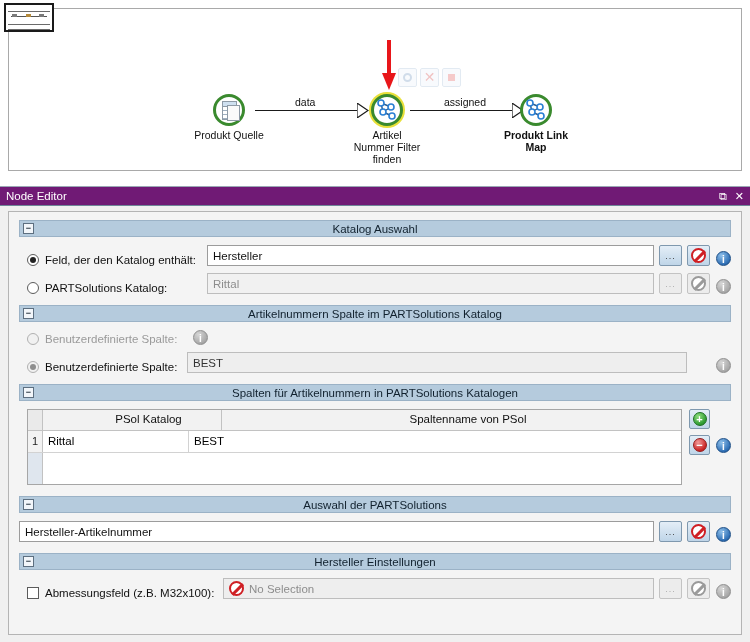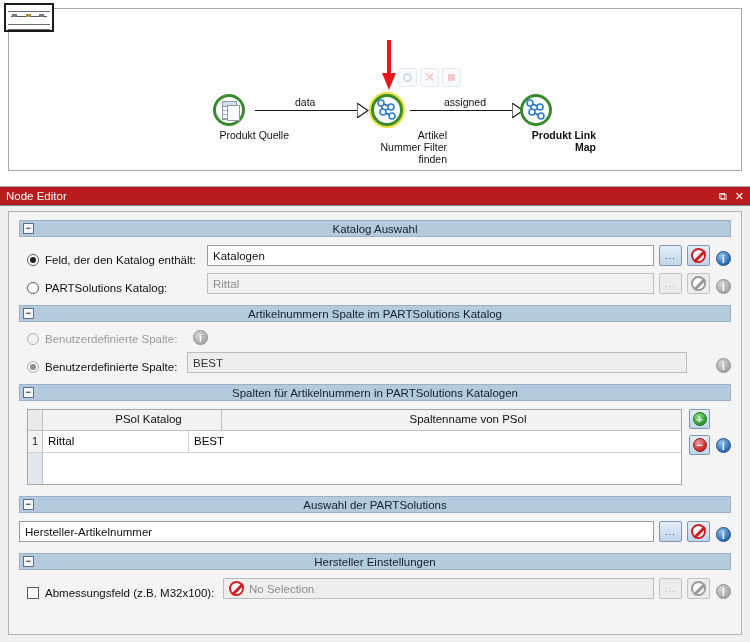--- a/index.html
+++ b/index.html
@@ -24,21 +24,21 @@
     border:2px solid #1a1a1a;background:#fff;box-sizing:border-box;z-index:5;
   }
   #minimap .mm-line{position:absolute;left:2px;right:2px;height:1px;background:#6b6b6b;}
   #minimap .mm-l1{top:6px;} #minimap .mm-l2{top:19px;} #minimap .mm-l3{top:24px;}
   #minimap .mm-dot{position:absolute;width:5px;height:3px;background:#7a7a7a;top:9px;}
   #minimap .mm-d1{left:6px;} #minimap .mm-d2{left:20px;background:#b58a3a;}
   #minimap .mm-d3{left:33px;} 
   #minimap .mm-conn{position:absolute;top:11px;left:5px;right:5px;height:1px;background:#555;}
 
   
-  .gnode{position:absolute;text-align:right;width:120px;}
+  .gnode{position:absolute;text-align:center;width:120px;}
   .gnode .ring{
     position:relative;margin:0 auto;width:32px;height:32px;border-radius:50%;
     border:3px solid #3a8a2e;background:#ffffff;box-sizing:border-box;
   }
   .gnode .ring.warn{box-shadow:0 0 0 2px #e8e03a;}
   .gnode .lbl{margin-top:3px;font-size:10.5px;line-height:12px;color:#111;}
   .gnode .lbl div{white-space:nowrap;}
 
   
   .grid-glyph{position:absolute;left:6px;top:4px;width:15px;height:19px;background:#ffffff;border:1px solid #8e9aa6;box-sizing:border-box;}
@@ -64,21 +64,21 @@
   .tb-x{color:#cc2b2b;font-size:14px;font-weight:bold;line-height:17px;text-align:center;}
   .tb-sq:after{content:"";position:absolute;left:5px;top:5px;width:7px;height:7px;background:#d44;}
 
   
   #node-editor{
     position:absolute;left:0;top:186px;width:750px;height:456px;
     background:#f0f0f0;box-sizing:border-box;
     border-top:1px solid #9aa8b4;
   }
   #ne-title{
-    height:18px;background:#b91c1c;color:#ffffff;
+    height:18px;background:#701a75;color:#ffffff;
     display:flex;align-items:center;padding:0 6px;font-size:11.5px;
     border-bottom:1px solid #6e8798;
   }
   #ne-title .t-label{flex:1;}
   #ne-title .t-btn{margin-left:8px;font-size:11px;cursor:default;}
 
   #ne-body{
     position:absolute;left:8px;top:24px;width:734px;height:424px;
     background:#f4f4f4;border:1px solid #b4b4b4;box-sizing:border-box;
     overflow:hidden;
@@ -304,21 +304,21 @@
     <div class="inner">
 
       <div class="sec-head">
         <span class="expander">−</span>
         <span class="sec-title">Katalog Auswahl</span>
       </div>
 
       <div class="row" style="padding-left:8px;">
         <span class="radio on"></span>
         <span class="lab lab-w1">Feld, der den Katalog enthält:</span>
-        <span class="txt grow">Katalogen</span>
+        <span class="txt grow">Hersteller</span>
         <span class="btn">
             <span class="dots">...</span>
           </span>
         <span class="btn">
             <span class="noicon"></span>
           </span>
         <span class="info">i</span>
       </div>
 
       <div class="row" style="padding-left:8px;">

